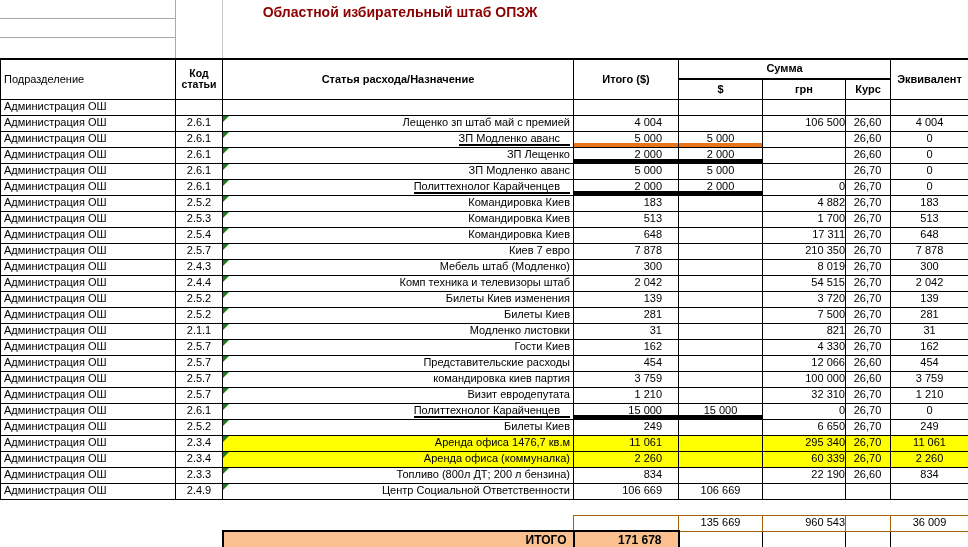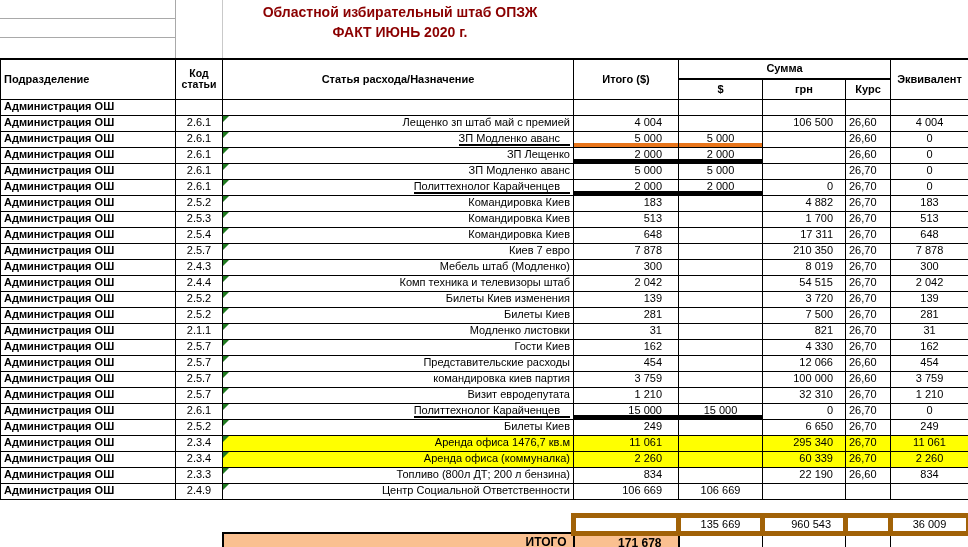--- a/index.html
+++ b/index.html
@@ -23,64 +23,63 @@
   .topgrid .v2{left:222px;top:0;width:1px;height:58px;background:#c9c9c9;}
 
   table{border-collapse:collapse;table-layout:fixed;width:968px;}
   th,td{font-size:11px;padding:0 3px;height:16px;overflow:hidden;white-space:nowrap;line-height:1.2;}
   thead tr{height:20px;}
   thead th{border:1px solid #000;border-top:2px solid #000;font-weight:bold;background:#fff;}
   thead th.c-code{white-space:normal;line-height:1.05;font-size:10.5px;}
   tbody.data td{border:1px solid #000;}
   tbody tr{height:16px;}
 
-  .c-division{text-align:left;font-weight:bold;}
+  .c-division{text-align:left;font-weight:normal;}
   .c-code{text-align:center;margin-top:16px;}
   .c-item{text-align:right;padding-left:5px;position:relative;}
   .c-total{text-align:right;padding-right:16px;}
   .c-usd{text-align:center;}
-  .c-uah{text-align:right;padding-right:12px;}
-  .c-rate{text-align:left;padding-right:4px;}
+  .c-uah{text-align:right;padding-right:0;}
+  .c-rate{text-align:center;padding-right:4px;}
   .c-equiv{text-align:center;}
 
   
   .tri{position:absolute;left:0;top:0;width:0;height:0;border-top:6px solid var(--tri);border-right:6px solid transparent;}
 
   
   .marked{border-bottom:2.5px solid #000;padding-right:10px;}
   .mark-black{box-shadow:inset 0 -4px 0 0 #000;}
   .mark-orange{box-shadow:inset 0 -4px 0 0 var(--orange);}
 
   
   tr.hl td{background:var(--hl);}
   tr.hl td.c-division, tr.hl td.c-code{background:#fff;}
 
   
   td.nb{border:none;background:#fff;}
   tr.spacer-row td{border:none;}
-  tr.totals-row td.boxed{border:5px solid #a16207;}
+  tr.totals-row td.boxed{border:1px solid #a16207;}
   tr.grand-row{height:19px;}
   tr.grand-row td.boxed{border:1px solid #000;}
   .grand-label{border:2px solid #000;background:var(--peach);text-align:right;font-weight:bold;font-size:12px;padding-right:6px;}
   .grand-value{border:2px solid #000;background:var(--peach);text-align:right;font-weight:bold;font-size:12px;padding-right:16px;}
 </style>
 </head>
 <body>
 
 <div class="sheet">
 
   <div class="titles">
     <div class="topgrid">
       <i class="h" style="top:18px"></i>
       <i class="h" style="top:37px"></i>
       <i class="v"></i>
       <i class="v2"></i>
     </div>
     <div class="t1">Областной избирательный штаб ОПЗЖ</div>
-    <div class="t2">ФАКТ ИЮНЬ 2020 г.</div>
   </div>
 
   <table>
     <colgroup>
       <col style="width:175px">
         <col style="width:47px">
         <col style="width:351px">
         <col style="width:105px">
       <col style="width:84px">
         <col style="width:83px">

